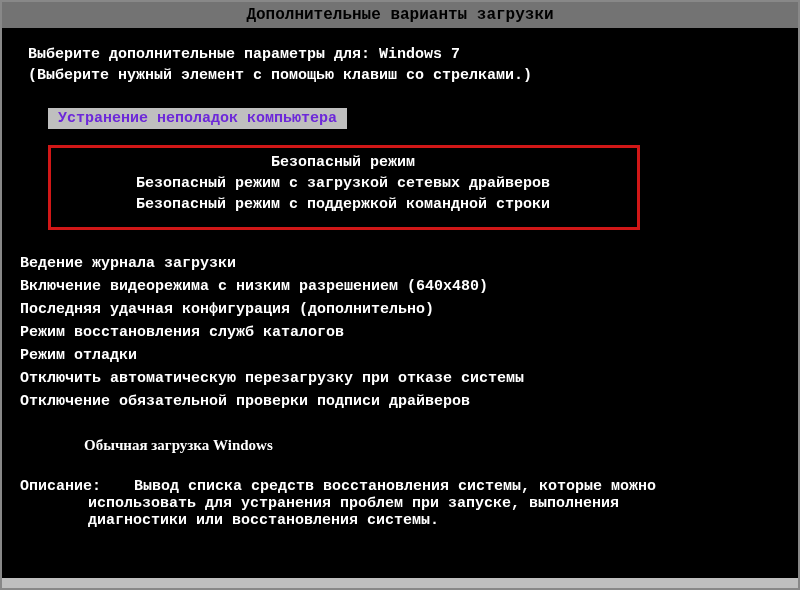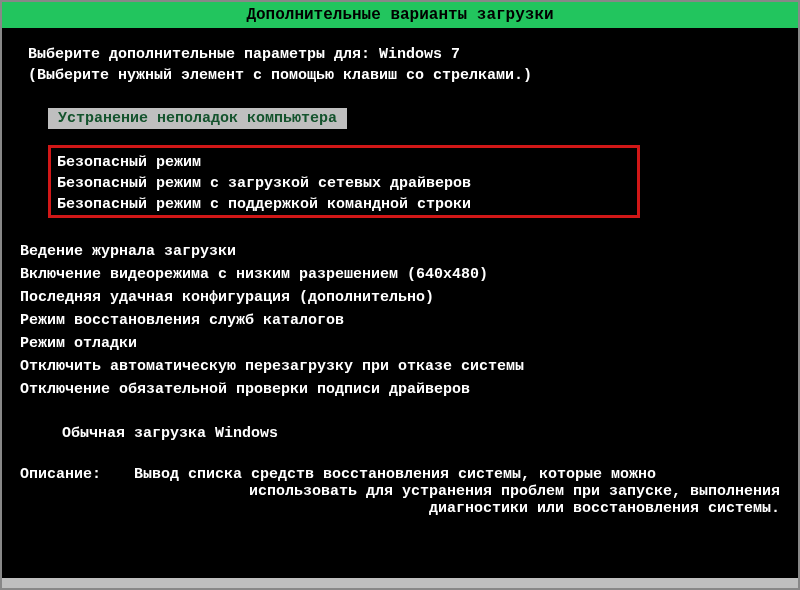--- a/index.html
+++ b/index.html
@@ -18,87 +18,88 @@
       overflow: hidden;
       position: relative;
     }
     .outer-border {
       width: 100%;
       height: 100%;
       border: 2px solid #888;
       position: relative;
     }
     .title-bar {
-      background: #22c55e;
+      background: #737373;
       color: #000;
       text-align: center;
       padding: 4px 0;
       font-size: 16px;
       font-weight: bold;
     }
     .content {
       padding: 18px 18px 0 18px;
     }
     .prompt-line {
       margin-bottom: 4px;
       white-space: nowrap;
       margin-left: 8px;
     }
     .selected-item {
       display: inline-block;
       background: #bfbfbf;
-      color: #14532d;
+      color: #6d28d9;
       padding: 2px 10px;
       margin-left: 28px;
       margin-top: 20px;
       margin-bottom: 10px;
       font-weight: bold;
     }
     .highlight-block {
       border: 3px solid #d11717;
       margin-left: 28px;
       margin-right: 140px;
-      padding: 4px 8px 0 6px;
+      padding: 4px 8px 12px 6px;
       margin-top: 6px;
       margin-bottom: 8px;
+      text-align: center;
     }
     .menu-item {
       padding: 2px 0;
       white-space: nowrap;
     }
     .menu-section {
       margin-top: 22px;
     }
     .menu-section .menu-item {
       padding: 3px 0;
     }
     .normal-boot {
-      margin-left: 42px;
+      margin-left: 64px;
       margin-top: 22px;
       padding: 2px 0;
+      font-family: Liberation Serif, serif;
     }
     .description {
       margin-top: 22px;
       padding-left: 0;
     }
     .desc-label {
       display: inline-block;
       vertical-align: top;
     }
     .desc-text {
       display: inline-block;
       margin-left: 24px;
     }
     .desc-line {
       white-space: nowrap;
     }
     .desc-continuation {
-      margin-left: 102px;
+      margin-left: 68px;
       white-space: nowrap;
-      text-align: right;
     }
     .bottom-bar {
       position: absolute;
       bottom: 0;
       left: 0;
       right: 0;
       height: 10px;
       background: #bfbfbf;
     }
   </style>

